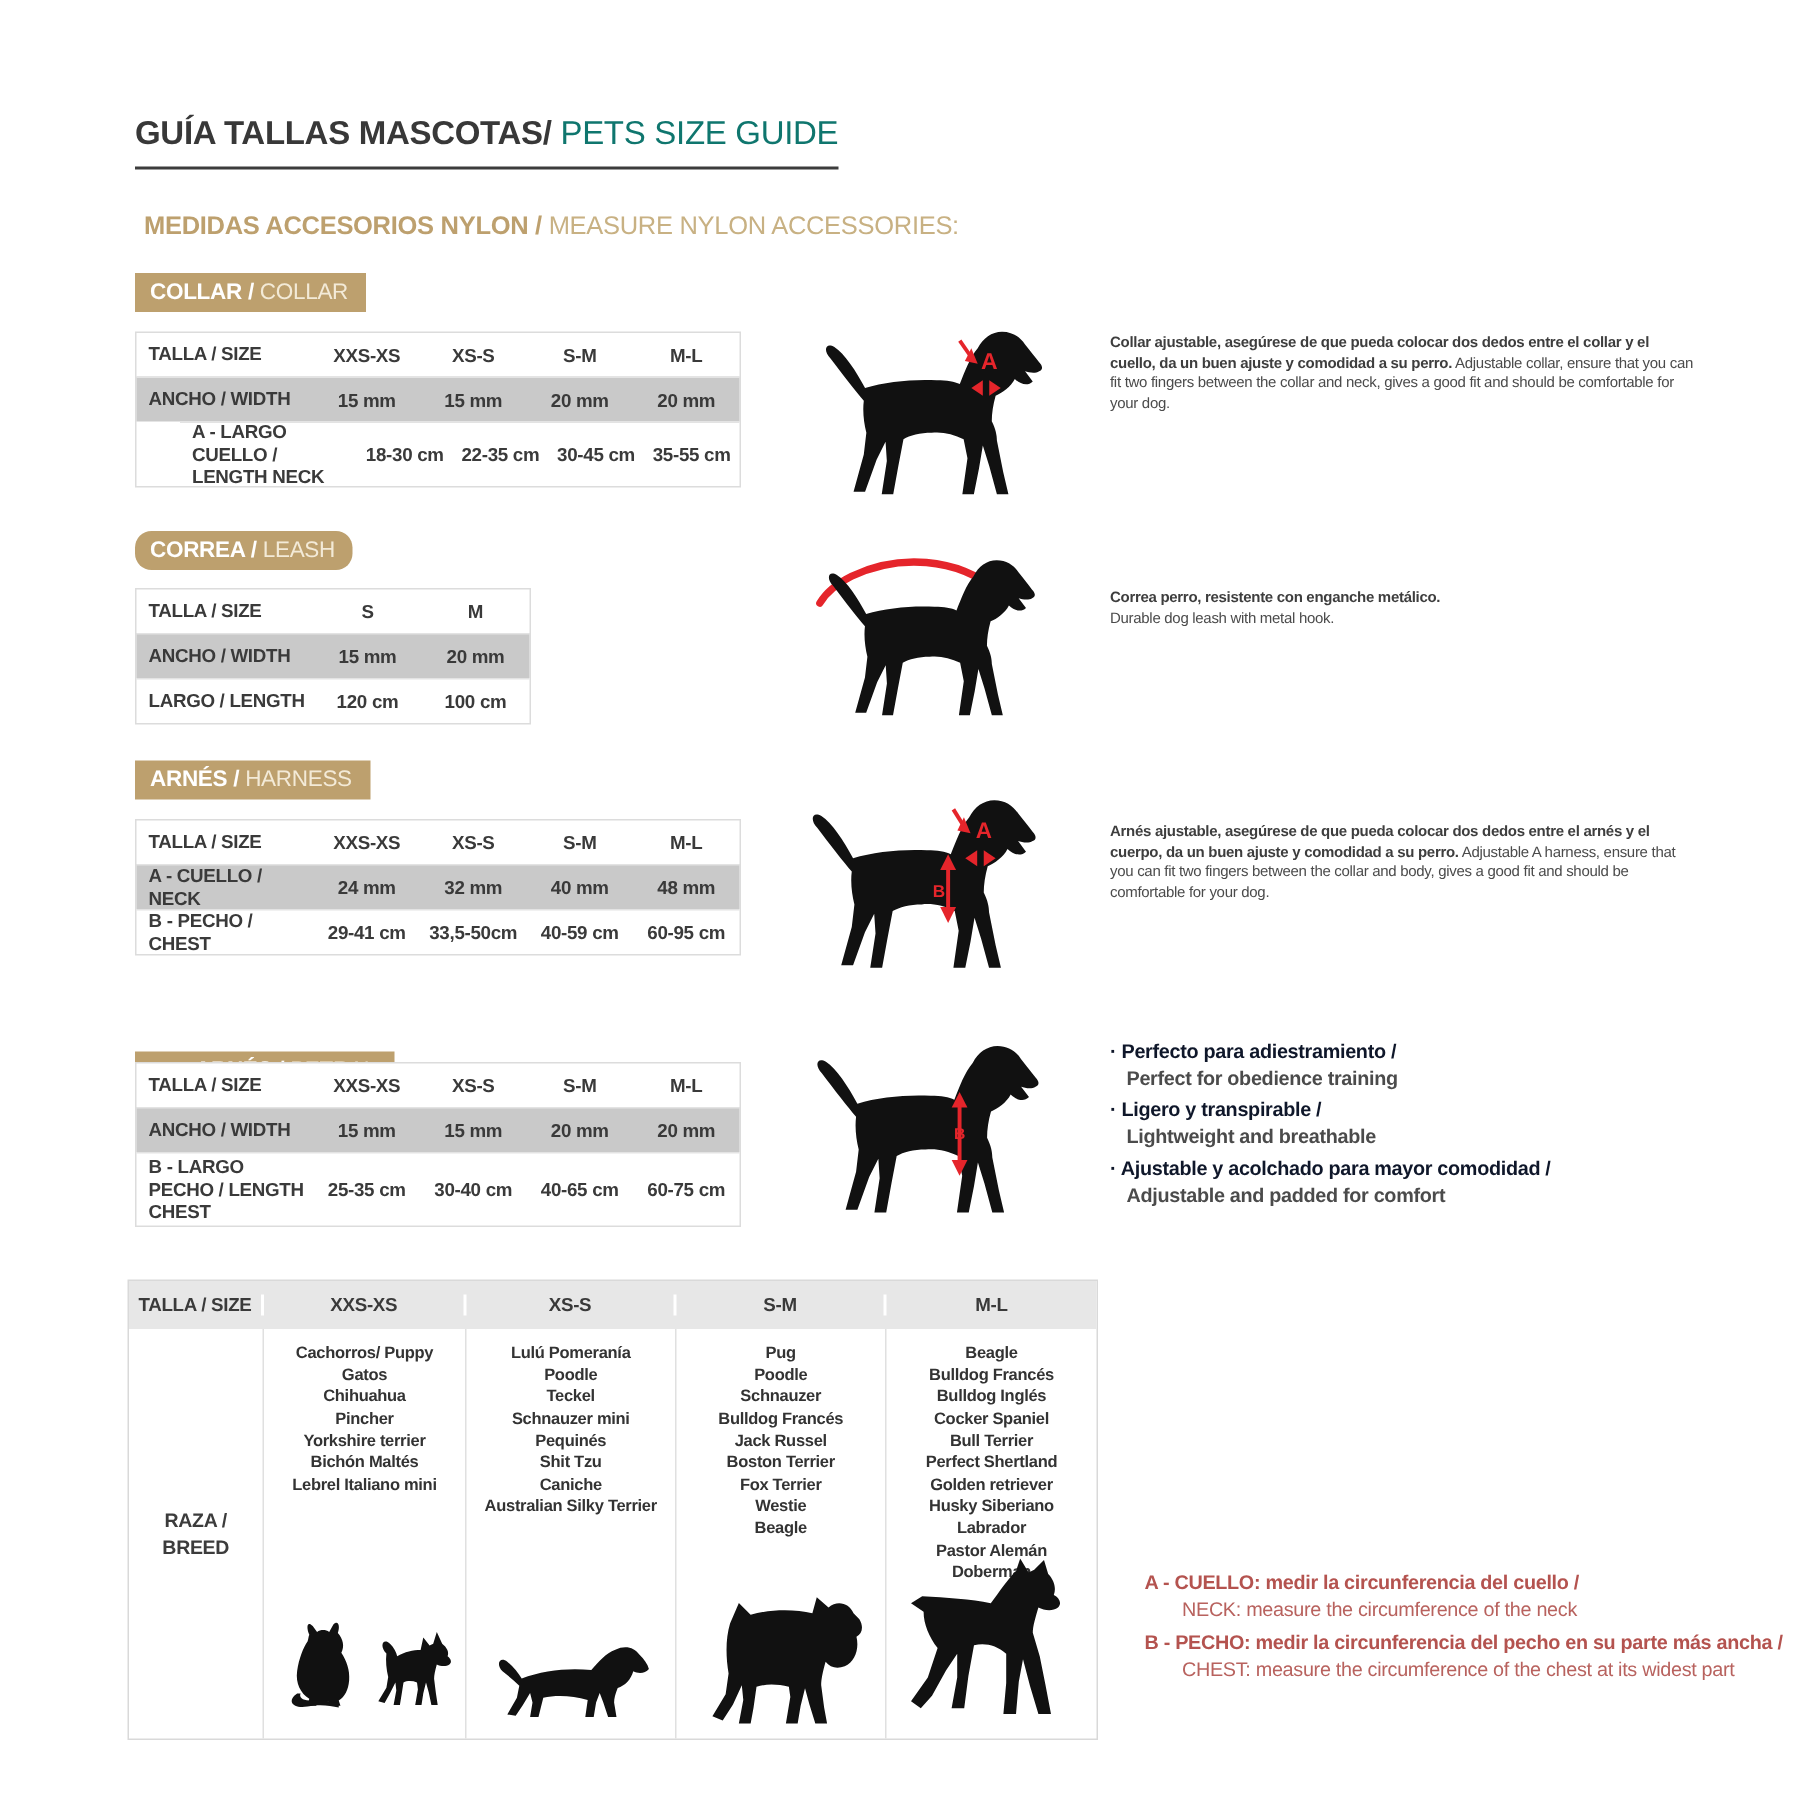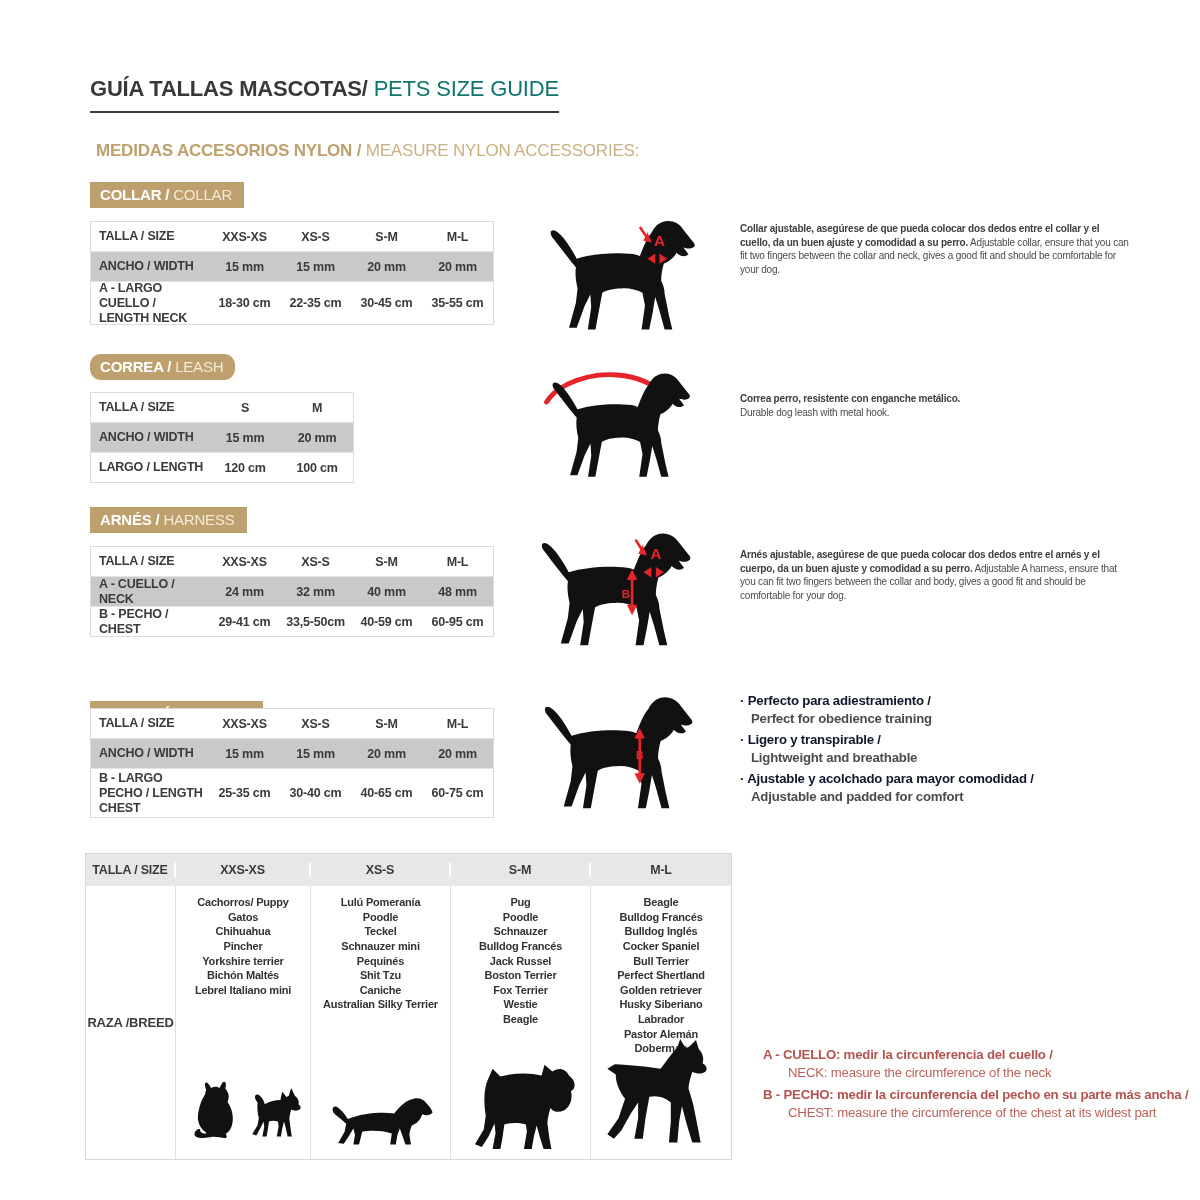--- a/index.html
+++ b/index.html
@@ -16,21 +16,21 @@
   
   .badge{position:absolute;height:26px;line-height:26px;background:#bda06e;color:#fff;
          font-size:15px;font-weight:bold;padding:0 12px 0 10px;}
   .badge .en{font-weight:normal;color:#f3ead7;}
 
   
   .mtable{position:absolute;border:1px solid #dcdcdc;background:#fff;}
   .mrow{display:flex;align-items:center;}
   .mrow + .mrow{border-top:1px solid #e3e3e3;}
   .mrow.gray{background:#c9c9c9;}
-  .h28{height:29px;} .h40{height:42px;} .h46{height:48px;}
+  .h28{height:29px;} .h40{height:42px;margin-left:29px;} .h46{height:48px;}
   .mcell{font-size:12.5px;font-weight:bold;color:#3a3a3a;text-align:center;}
   .mlabel{width:118px;text-align:left;padding-left:8px;box-sizing:border-box;line-height:1.2;}
   .mdata{flex:1;}
 
   
   .dogbox{position:absolute;}
   .dogbox svg{display:block;}
 
   
   .desc{position:absolute;width:392px;font-size:10px;line-height:1.36;color:#3e3e3e;}
@@ -44,21 +44,21 @@
 
   
   .btable{position:absolute;left:85px;top:853px;width:645px;border:1px solid #d9d9d9;background:#fff;}
   .bhead{display:flex;background:#e7e7e7;height:32px;align-items:center;}
   .bhcell{font-size:12.5px;font-weight:bold;text-align:center;color:#3a3a3a;border-right:2px solid #fff;box-sizing:border-box;}
   .bhcell:last-child{border-right:none;}
   .bbody{display:flex;height:273px;}
   .bcol{position:relative;border-right:1px solid #e0e0e0;box-sizing:border-box;padding-top:9px;}
   .bcol:last-child{border-right:none;}
   .w90{width:90px;} .w135{width:135px;} .w140{width:140px;}
-  .blabel{display:flex;flex-direction:row;justify-content:center;align-items:center;
+  .blabel{display:flex;flex-direction:column;justify-content:center;align-items:center;
           font-size:13px;font-weight:bold;padding-top:0;line-height:1.35;}
   .breedlist{font-size:11px;font-weight:bold;text-align:center;line-height:1.33;color:#333;}
   .animal{position:absolute;bottom:8px;}
 
   
   .notes{position:absolute;left:763px;top:1046px;width:430px;font-size:13.2px;line-height:1.4;color:#b4534f;}
   .note-es{font-weight:bold;}
   .note-en{font-weight:normal;padding-left:25px;margin-bottom:3px;color:#b8625e;}
 
   .sil{fill:#111;}

